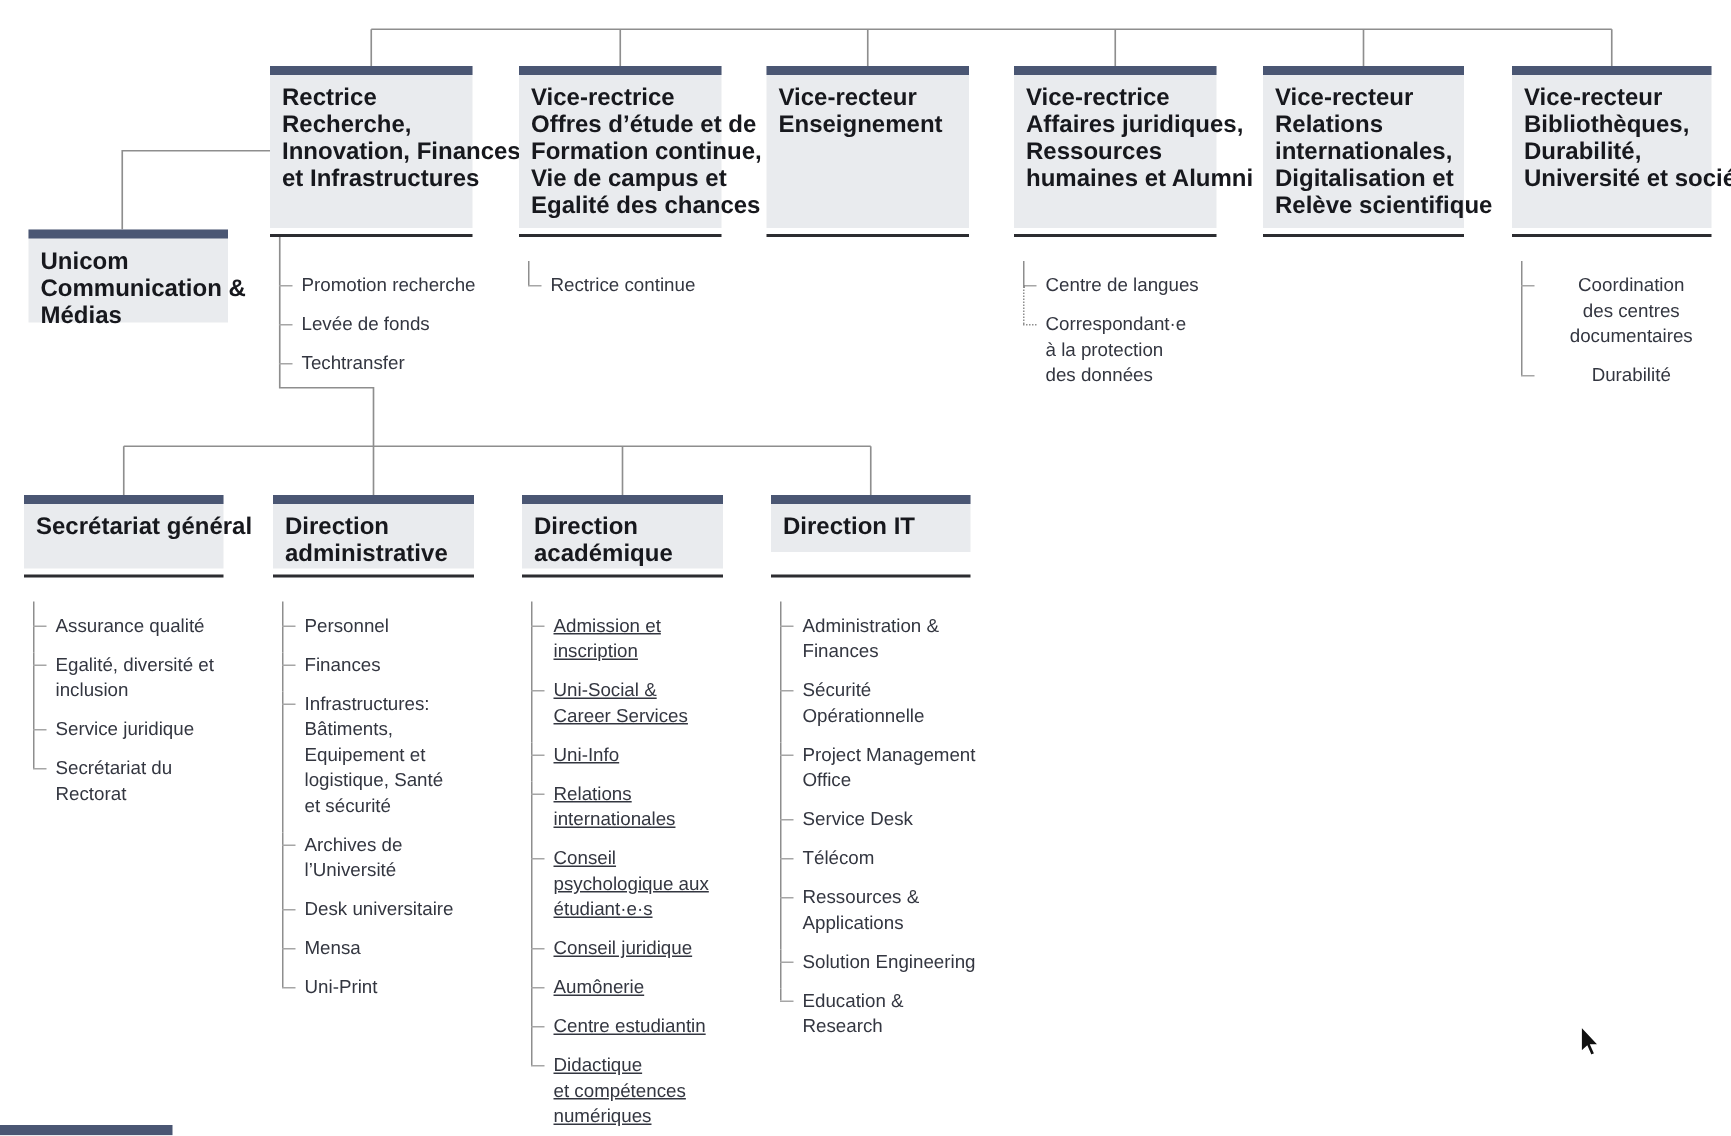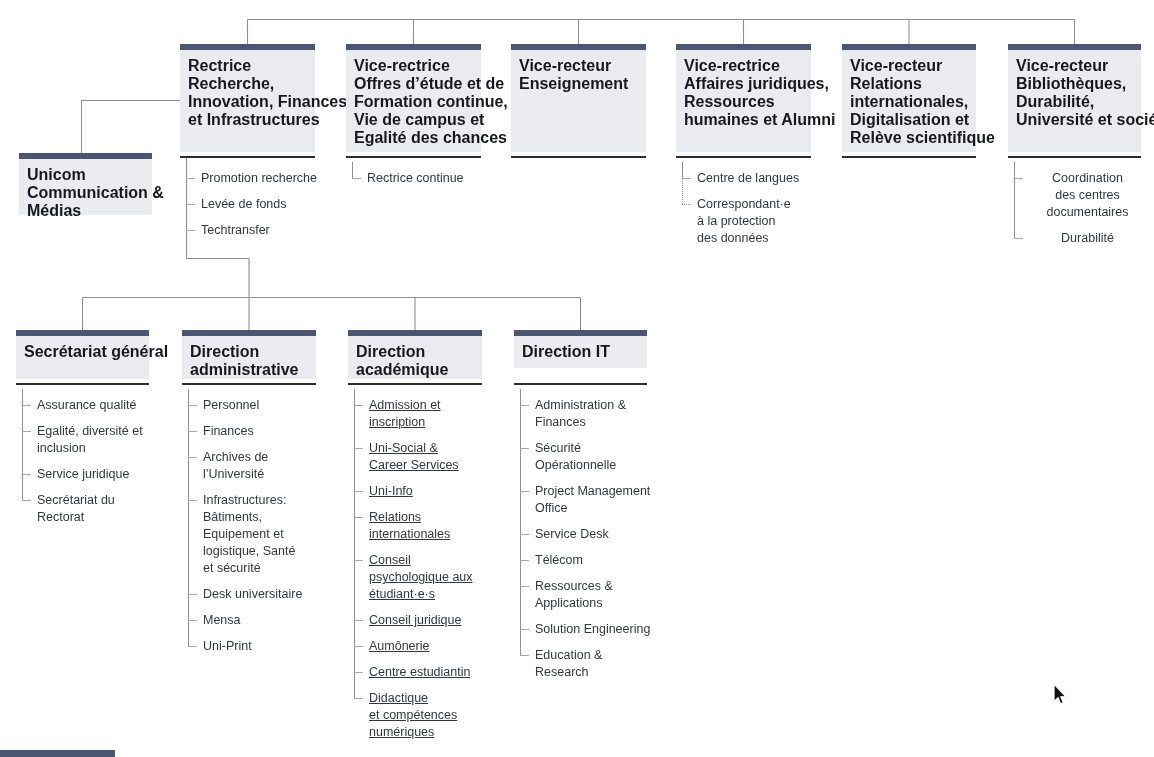--- a/index.html
+++ b/index.html
@@ -8,21 +8,21 @@
   }
   html,body{margin:0;padding:0;background:#ffffff;}
   #stage{position:relative;width:1154px;height:757px;overflow:hidden;
          font-family:"Liberation Sans","DejaVu Sans",sans-serif;background:#fff;}
   #wires{position:absolute;left:0;top:0;z-index:0;}
   .node-box{position:absolute;background:var(--boxbg);z-index:1;}
   .node-bar{position:absolute;left:0;top:0;right:0;height:6px;background:var(--bar);}
   .node-title{position:absolute;left:8px;top:13px;font-size:16px;font-weight:bold;
               line-height:18px;color:var(--title);white-space:pre-line;width:max-content;}
   .node-underline{position:absolute;height:2px;background:var(--underline);z-index:1;}
-  ul.items{position:absolute;list-style:none;margin:0;padding:12px 0 0 0;width:132px;
+  ul.items{position:absolute;list-style:none;margin:0;padding:24px 0 0 0;width:132px;
            font-size:12.5px;line-height:17px;color:var(--item);z-index:1;}
   ul.items li{position:relative;padding:0 0 9px 15px;white-space:pre-line;}
   ul.items li::before{content:"";position:absolute;left:0;top:0;bottom:0;width:0;
                       border-left:1px solid var(--line);}
   ul.items li:first-child::before{top:-8px;}
   ul.items li:last-child::before{bottom:auto;height:8px;}
   ul.items li:first-child:last-child::before{top:-8px;bottom:auto;height:16px;}
   ul.items li.stop::before{bottom:auto;height:16px;}
   ul.items li::after{content:"";position:absolute;left:0;top:8px;width:9px;
                      border-top:1px solid var(--tick);}
@@ -142,27 +142,27 @@
       </ul>
       <div class="node-box" style="left: 182px; top: 330px; width: 134px; height: 49px;">
         <div class="node-bar"></div>
         <div class="node-title">Direction
 administrative</div>
       </div>
       <div class="node-underline" style="left: 182px; top: 383px; width: 134px;"></div>
       <ul class="items" style="left: 188px; top: 385px;">
         <li>Personnel</li>
         <li>Finances</li>
-        <li>Archives de
-l’Université</li>
         <li>Infrastructures:
 Bâtiments,
 Equipement et
 logistique, Santé
 et sécurité</li>
+        <li>Archives de
+l’Université</li>
         <li>Desk universitaire</li>
         <li>Mensa</li>
         <li>Uni-Print</li>
       </ul>
       <div class="node-box" style="left: 348px; top: 330px; width: 134px; height: 49px;">
         <div class="node-bar"></div>
         <div class="node-title">Direction
 académique</div>
       </div>
       <div class="node-underline" style="left: 348px; top: 383px; width: 134px;"></div>

